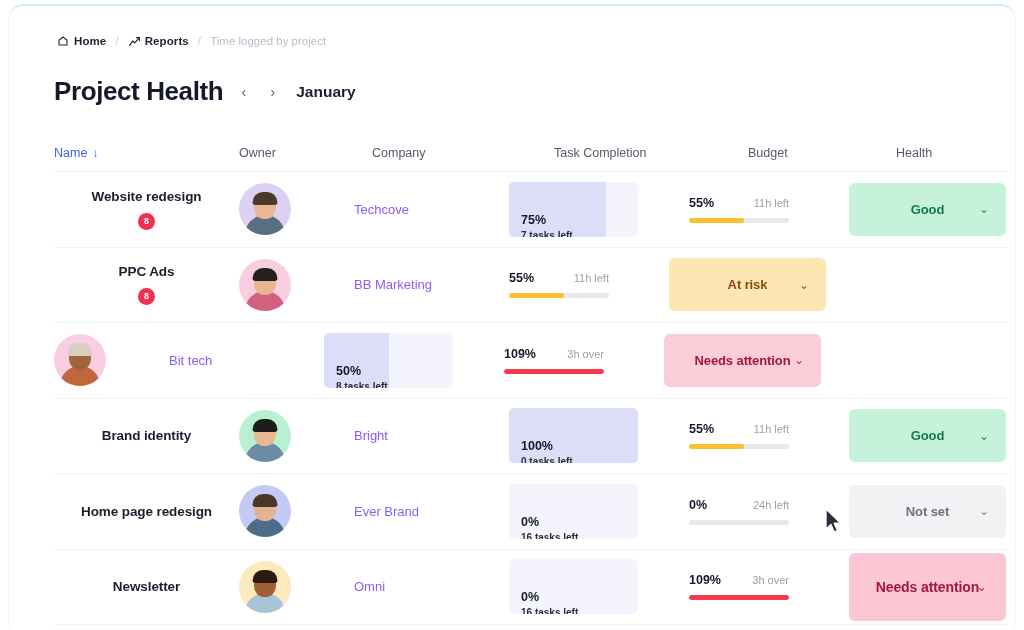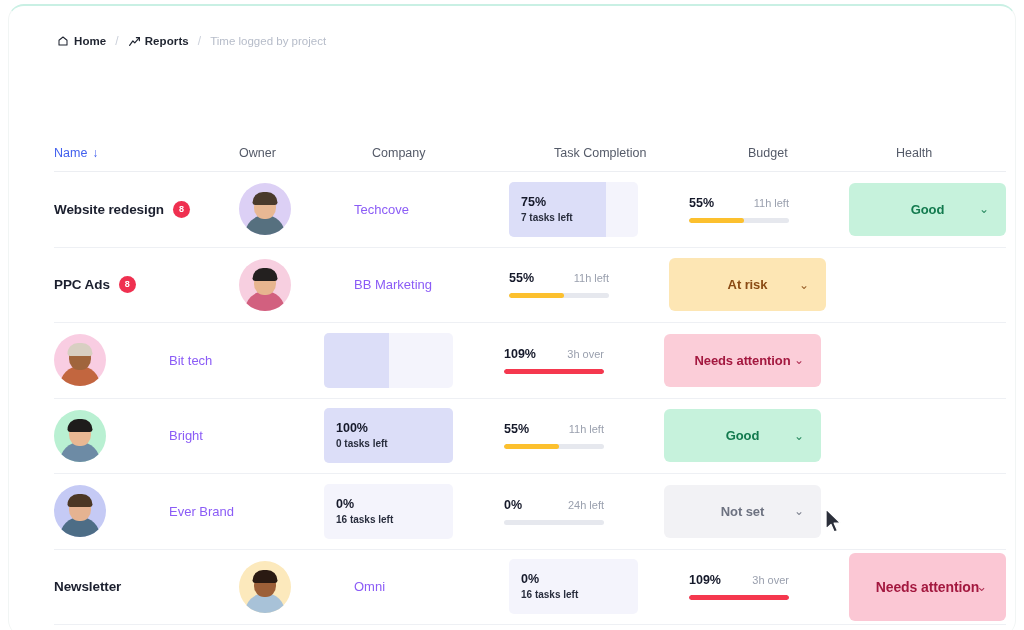--- a/index.html
+++ b/index.html
@@ -106,21 +106,21 @@
   .thead .col-health  { padding-left: 47px; }
 
   .trow {
     display: flex;
     align-items: center;
     height: 75.5px;
     border-bottom: 1px solid #eef0f4;
   }
 
   
-  .name-cell { display: flex; align-items: center; gap: 9px; }
+  .name-cell { display: flex; align-items: center; gap: 9px; flex-direction: column; }
   .proj-name { font-size: 13.5px; color: #1b1f2e; font-weight: 600; letter-spacing: -.1px; }
   .badge {
     background: #ef3050;
     color: #ffffff;
     font-size: 9px;
     font-weight: 700;
     min-width: 17px;
     height: 17px;
     border-radius: 9px;
     display: flex; align-items: center; justify-content: center;
@@ -173,21 +173,21 @@
   .task-fill {
     position: absolute;
     left: 0; top: 0; bottom: 0;
     background: #dcdef8;
   }
   .task-text {
     position: relative;
     padding: 11px 0 0 12px;
     line-height: 1.45;
   }
-  .task-pct { font-size: 12.5px; font-weight: 700; color: #15192a; display: block; }
+  .task-pct { font-size: 12.5px; font-weight: 700; color: #15192a; display: block; margin-top: 18px; }
   .task-left { font-size: 10px; font-weight: 600; color: #282d3d; display: block; }
 
   
   .budget-wrap { width: 100px; }
   .budget-top {
     display: flex;
     align-items: baseline;
     justify-content: space-between;
     margin-bottom: 8px;
   }
@@ -258,20 +258,26 @@
           <path d="M3 19 9 11l3.5 3.5L21 5"></path>
           <path d="M15.5 5H21v5.5"></path>
         </svg>
       </span>
       <span>Reports</span>
     </span>
     <span class="bc-sep">/</span>
     <span class="bc-muted">Time logged by project</span>
   </nav>
 
+  <div class="title-row">
+    <h1 class="page-title">Project Health</h1>
+    <button class="navarrow">‹</button>
+    <button class="navarrow">›</button>
+    <span class="month-label">January</span>
+  </div>
 
   <div class="table">
     <div class="thead">
       <div class="th col-name sorted">
         <span>Name</span>
         <span class="sort-arrow">↓</span>
       </div>
       <div class="th col-owner">Owner</div>
       <div class="th col-company">Company</div>
       <div class="th col-task">Task Completion</div>
@@ -355,20 +361,24 @@
             <div class="avatar" style="background:#f9cde2">
               <div class="av-body" style="background:#c2663f"></div>
               <div class="av-head" style="background:#a0653c"></div>
               <div class="av-hair" style="background:#d8cfc2"></div>
             </div>
           </div>
           <div class="col-company company-cell">Bit tech</div>
           <div class="col-task">
             <div class="task-box">
               <div class="task-fill" style="width:50%"></div>
+              <div class="task-text">
+                <span class="task-pct">50%</span>
+                <span class="task-left">8 tasks left</span>
+              </div>
             </div>
           </div>
           <div class="col-budget">
             <div class="budget-wrap">
               <div class="budget-top">
                 <span class="budget-pct">109%</span>
                 <span class="budget-note">3h over</span>
               </div>
               <div class="budget-track">
                 <div class="budget-fill" style="width:100%;background:#f5384e"></div>
@@ -376,20 +386,23 @@
             </div>
           </div>
           <div class="col-health health-cell">
             <div class="health-pill" style="background:#fbcdd8;color:#a3183f">
               <span>Needs attention</span>
               <span class="health-chev">⌄</span>
             </div>
           </div>
         </div>
         <div class="trow">
+          <div class="col-name name-cell">
+            <span class="proj-name">Brand identity</span>
+          </div>
           <div class="col-owner avatar-cell">
             <div class="avatar" style="background:#b9f0d2">
               <div class="av-body" style="background:#6d8ba5"></div>
               <div class="av-head" style="background:#e9b893"></div>
               <div class="av-hair" style="background:#1e1c1b"></div>
             </div>
           </div>
           <div class="col-company company-cell">Bright</div>
           <div class="col-task">
             <div class="task-box">
@@ -412,20 +425,23 @@
             </div>
           </div>
           <div class="col-health health-cell">
             <div class="health-pill" style="background:#c6f2dc;color:#127a4e">
               <span>Good</span>
               <span class="health-chev">⌄</span>
             </div>
           </div>
         </div>
         <div class="trow">
+          <div class="col-name name-cell">
+            <span class="proj-name">Home page redesign</span>
+          </div>
           <div class="col-owner avatar-cell">
             <div class="avatar" style="background:#c5caf5">
               <div class="av-body" style="background:#4d6d86"></div>
               <div class="av-head" style="background:#e5b391"></div>
               <div class="av-hair" style="background:#4b3724"></div>
             </div>
           </div>
           <div class="col-company company-cell">Ever Brand</div>
           <div class="col-task">
             <div class="task-box">

